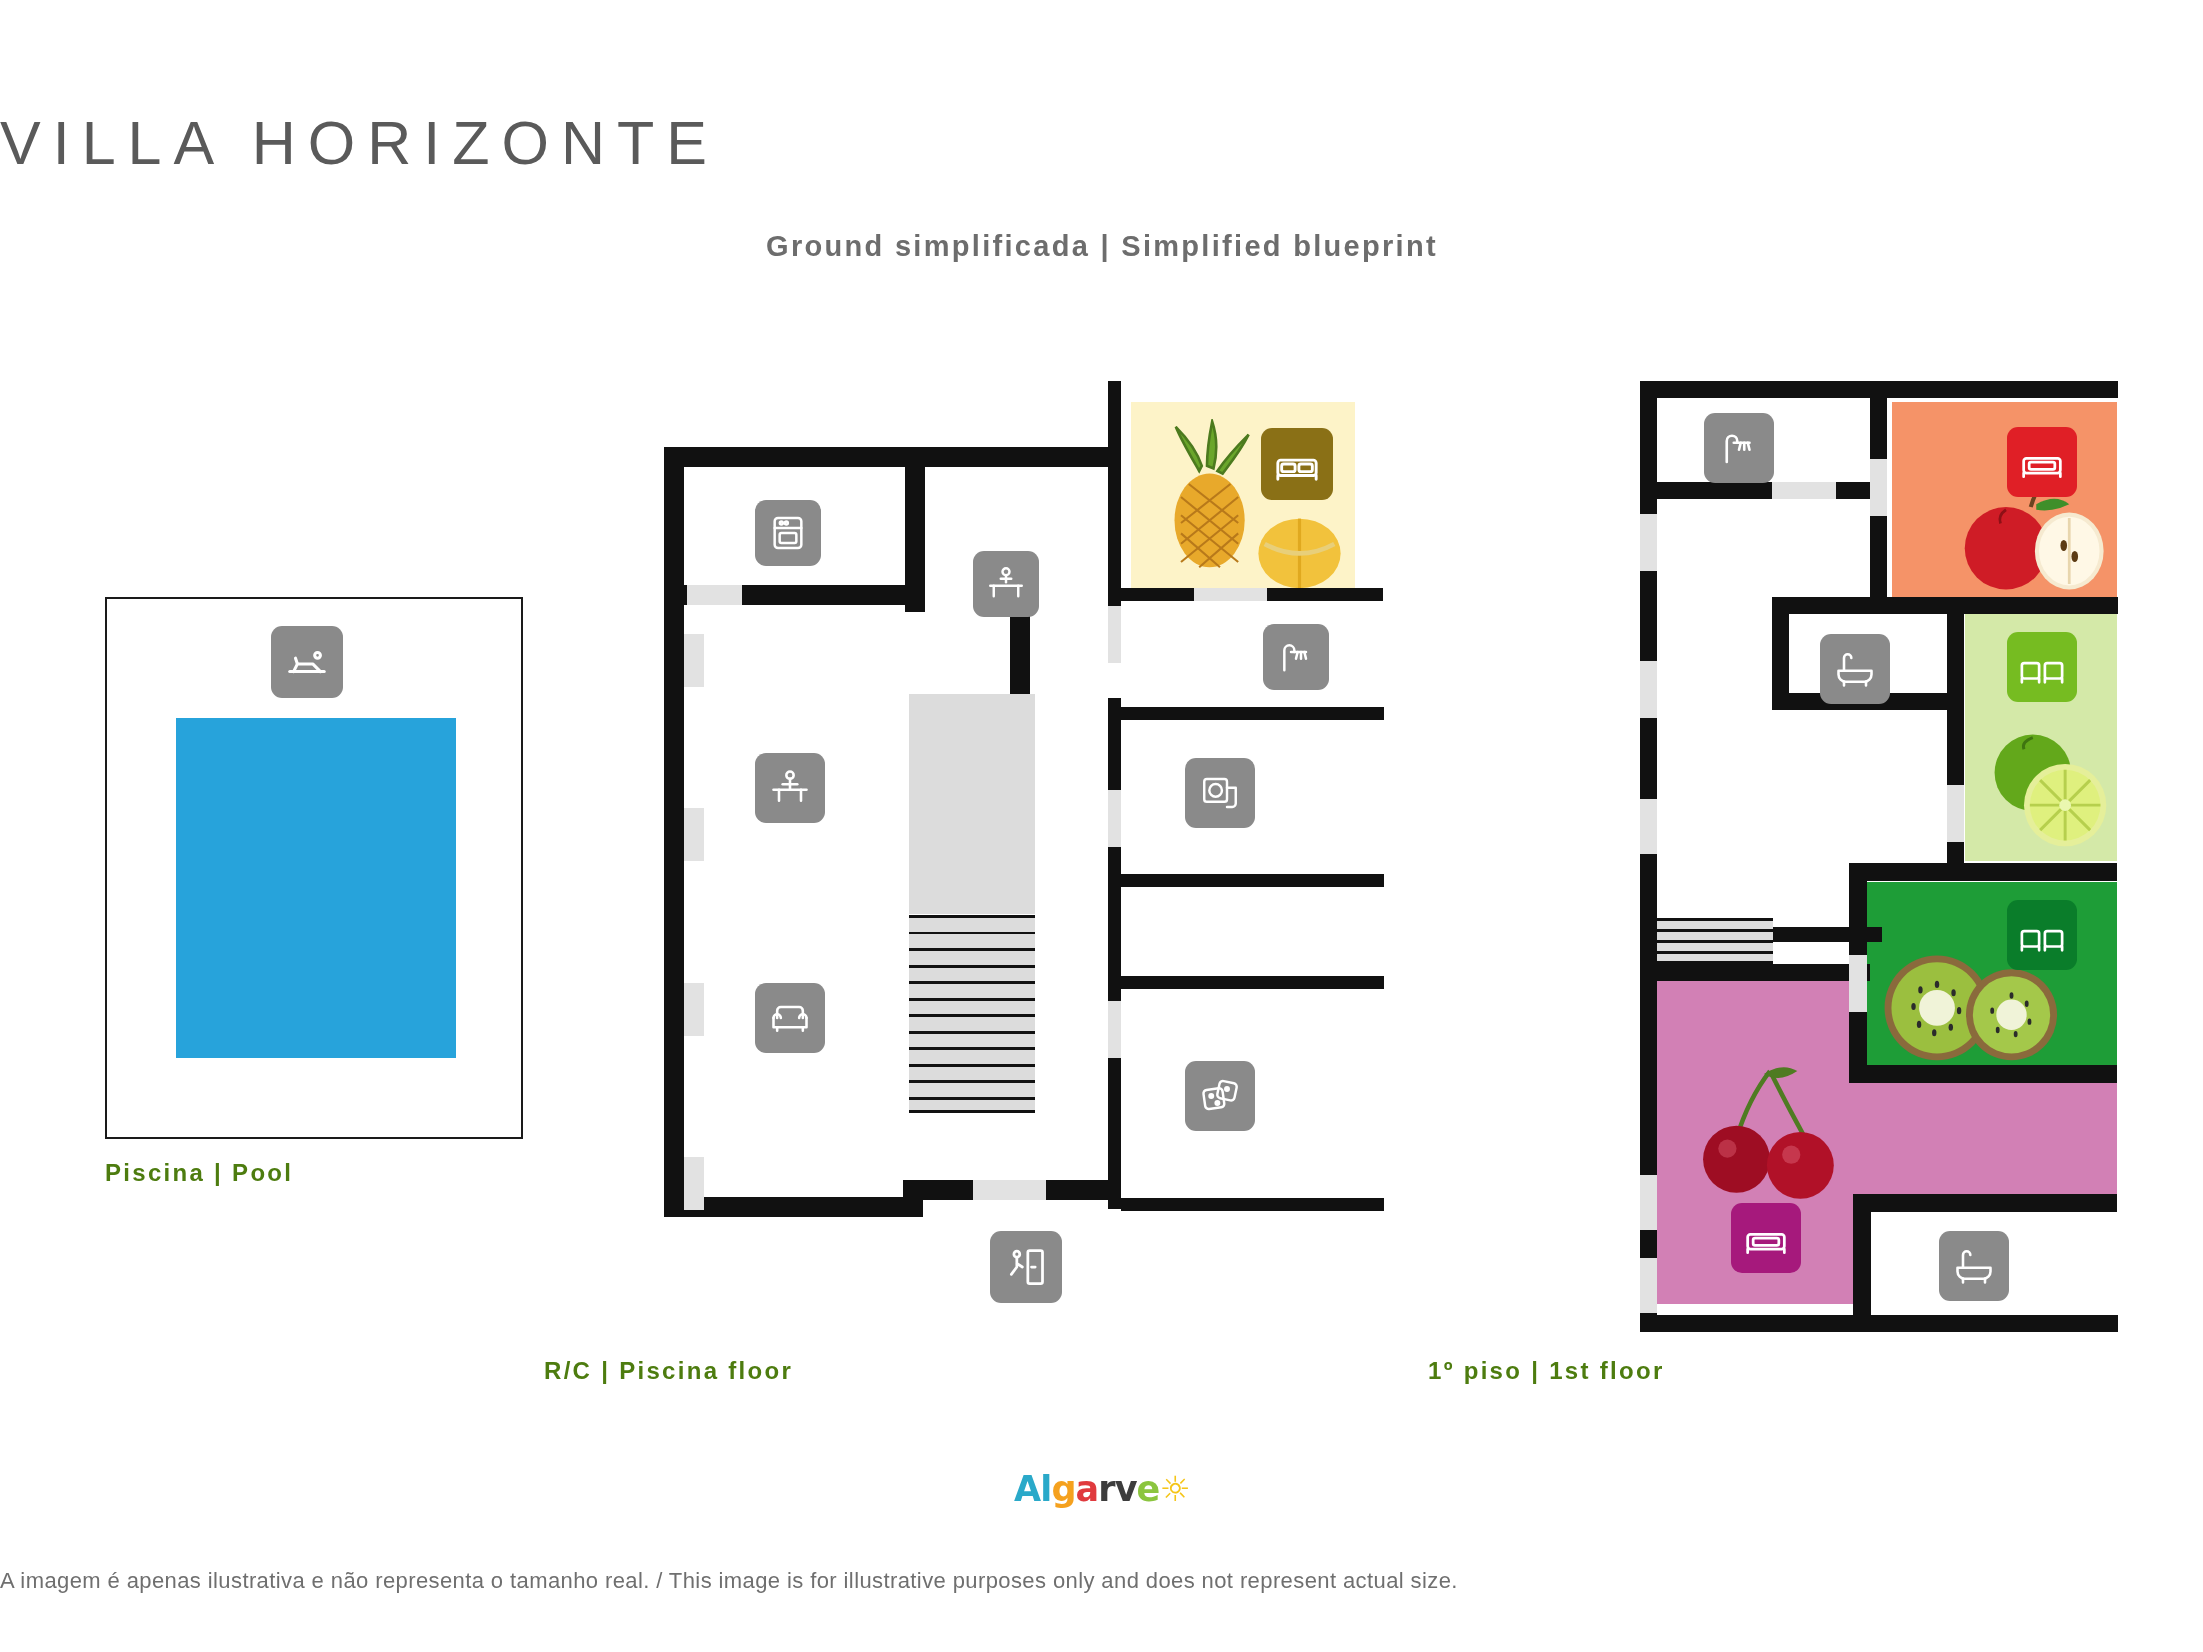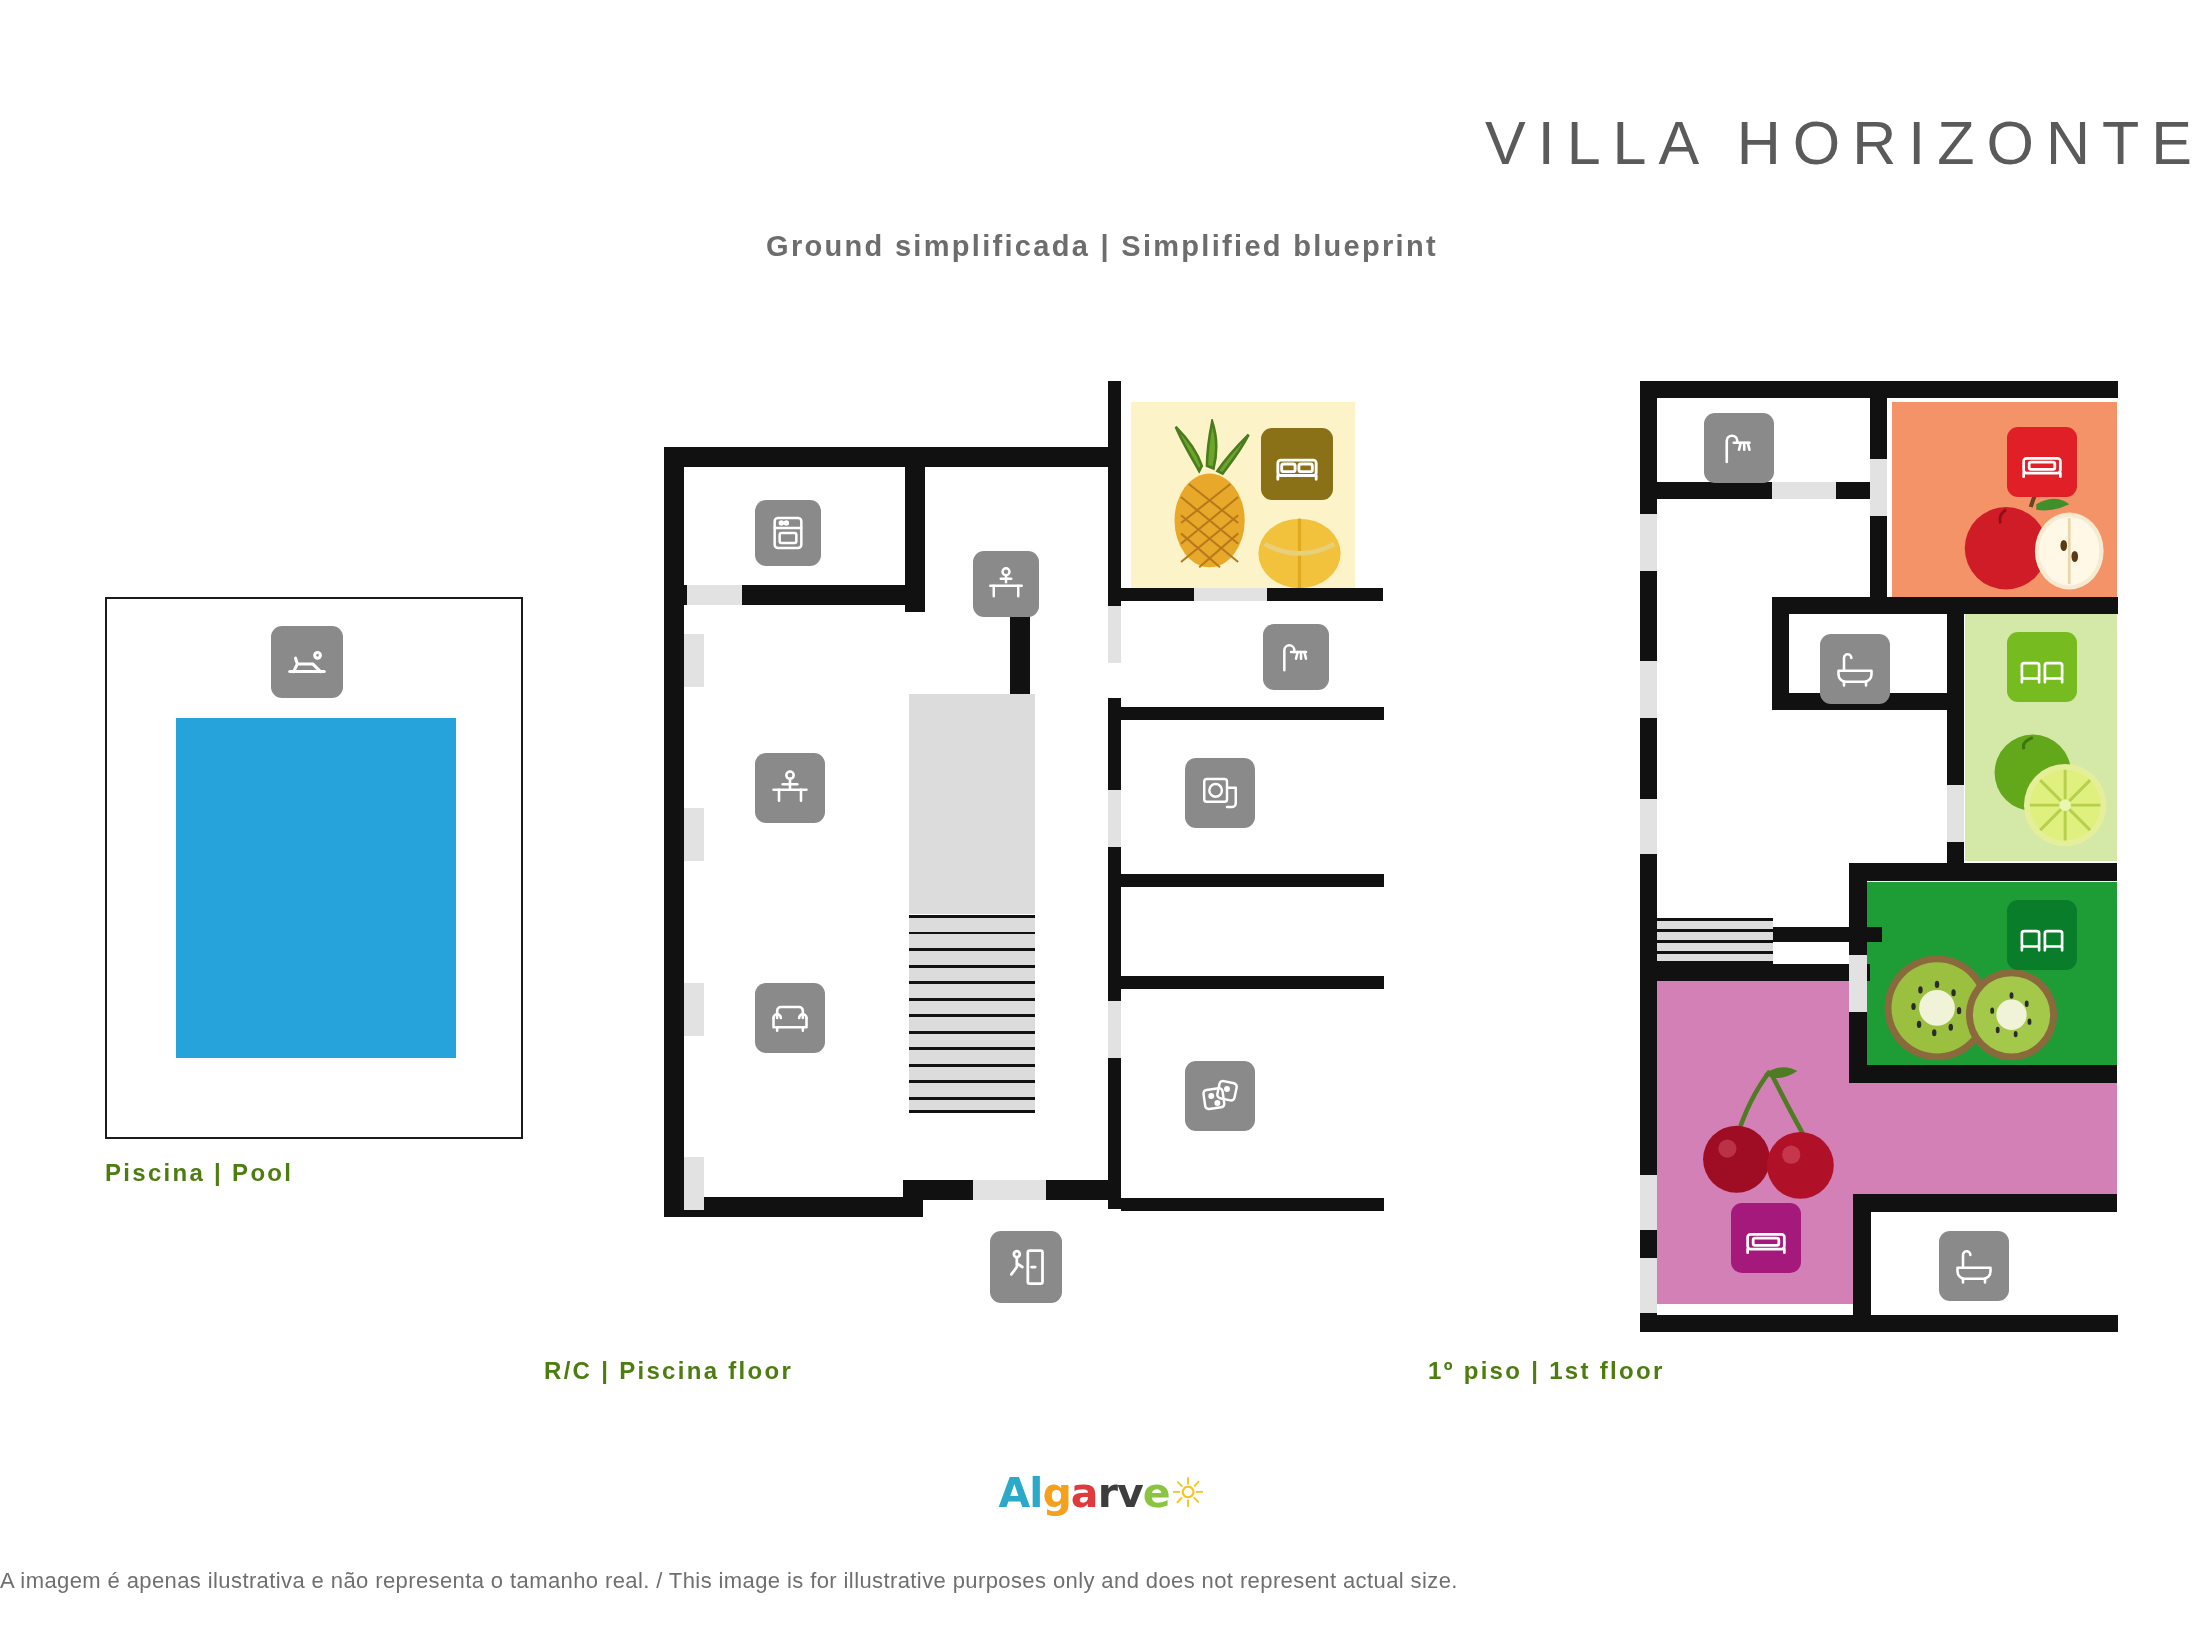--- a/index.html
+++ b/index.html
@@ -13,21 +13,21 @@
     position: relative;
     font-family: "Liberation Sans", sans-serif;
     overflow: hidden;
   }
   
   .title {
     position: absolute;
     top: 108px;
     left: 0;
     width: 2204px;
-    text-align: right;
+    text-align: left;
     font-size: 61px;
     letter-spacing: 12px;
     color: #5a5a5a;
     font-weight: 400;
   }
   .subtitle {
     position: absolute;
     top: 230px;
     left: 0;
     width: 2204px;
@@ -90,21 +90,21 @@
   
   .fruit { position: absolute; overflow: hidden; }
 
   
   #logo-wrap {
     position: absolute;
     left: 0; top: 1469px; width: 2204px;
     text-align: center;
   }
   .logo-text {
-    font-size: 41px;
+    font-size: 35px;
     font-weight: bold;
     letter-spacing: -0.9px;
     font-family: "DejaVu Sans", sans-serif;
   }
   .logo-holidays {
     font-size: 13.8px;
     letter-spacing: 6.4px;
     color: #5b5b5b;
     font-weight: bold;
   }

